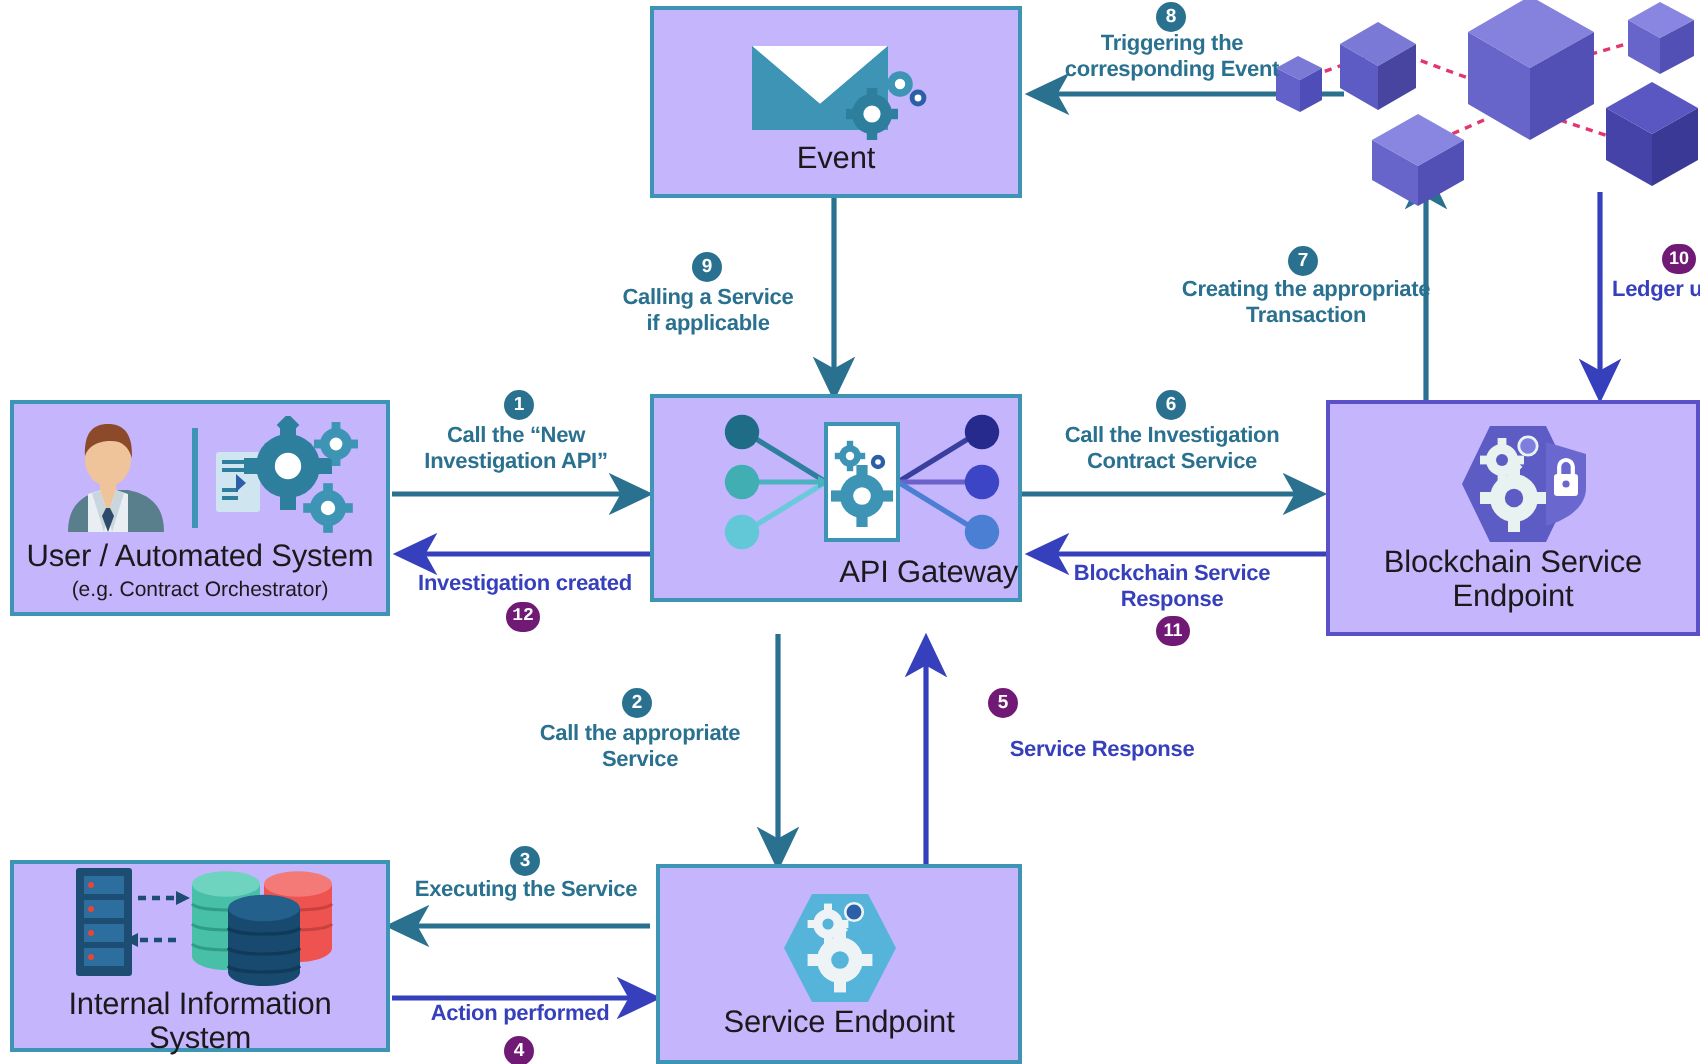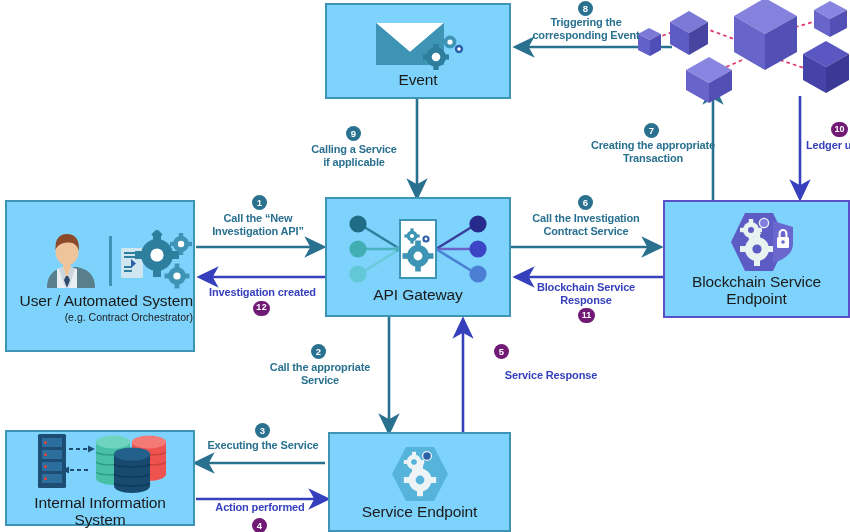--- a/index.html
+++ b/index.html
@@ -9,21 +9,21 @@
     background:#ffffff;
     font-family:"Liberation Sans", sans-serif;
     position:relative;
     overflow:hidden;
   }
   #stage{position:absolute;left:0;top:0;width:850px;height:532px;}
   svg.layer{position:absolute;left:0;top:0;width:850px;height:532px;pointer-events:none;}
 
   .node{
     position:absolute;
-    background:#7dd3fc;
+    background:#c4b5fd;
     box-sizing:border-box;
     display:flex;
     flex-direction:column;
     align-items:center;
     justify-content:center;
   }
   .node.teal{border:2.5px solid #3e94b5;}
   .node.violet{border:2.5px solid #5a50c8;}
 
   .node-title{
@@ -179,21 +179,21 @@
         </g>
         <circle cx="80" cy="27" r="6.4" fill="#3e94b5"></circle>
         <circle cx="80" cy="27" r="2.6" fill="#ffffff"></circle>
         <circle cx="89" cy="34" r="4.2" fill="#2b5fa8"></circle>
         <circle cx="89" cy="34" r="1.7" fill="#ffffff"></circle>
       </svg>
     </div>
     <div class="node-title">Event</div>
   </div>
 
-  <div class="node teal" style="left:5px;top:200px;width:190px;height:152px;align-items:flex-end;">
+  <div class="node teal" style="left:5px;top:200px;width:190px;height:108px;">
     <div class="node-art" style="margin-top:1px;">
       <svg width="160" height="62" viewBox="0 0 160 62">
 
         <g>
           <path d="M14,58 C14,44 22,39 32,37 L44,37 C54,39 62,44 62,58 Z" fill="#5a7f8c"></path>
           <path d="M30,34 L38,34 L38,44 L34,50 L30,44 Z" fill="#efc49a"></path>
           <path d="M30,37 L34,49 L38,37 L44,39 L44,58 L24,58 L24,39 Z" fill="#e9eef2"></path>
           <path d="M34,49 L30,37 L26,38.6 L32,58 Z" fill="#c9d6de"></path>
           <path d="M34,49 L38,37 L42,38.6 L36,58 Z" fill="#c9d6de"></path>
           <path d="M33,46 L35,46 L37,50 L34,58 L31,50 Z" fill="#2e4a6b"></path>
@@ -245,21 +245,21 @@
             <rect x="-12.4" y="-2.4" width="5" height="4.8"></rect>
               <rect x="7.4" y="-2.4" width="5" height="4.8"></rect>
           </g>
         </g>
       </svg>
     </div>
     <div class="node-title">User / Automated System</div>
     <div class="node-sub">(e.g. Contract Orchestrator)</div>
   </div>
 
-  <div class="node teal" style="left:325px;top:197px;width:186px;height:120px;">
+  <div class="node teal" style="left:325px;top:197px;width:186px;height:104px;align-items:flex-end;">
     <div class="node-art" style="margin-top:2px;">
       <svg width="156" height="74" viewBox="0 0 156 74">
         <g stroke-width="2.6" fill="none">
           <line x1="21" y1="13" x2="60" y2="37" stroke="#2e7f9e"></line>
           <line x1="21" y1="37" x2="60" y2="37" stroke="#4bb3bf"></line>
           <line x1="21" y1="61" x2="60" y2="37" stroke="#69cada"></line>
           <line x1="96" y1="37" x2="135" y2="13" stroke="#3a3f9e"></line>
           <line x1="96" y1="37" x2="135" y2="37" stroke="#6a62c8"></line>
           <line x1="96" y1="37" x2="135" y2="61" stroke="#4a7fd4"></line>
         </g>

